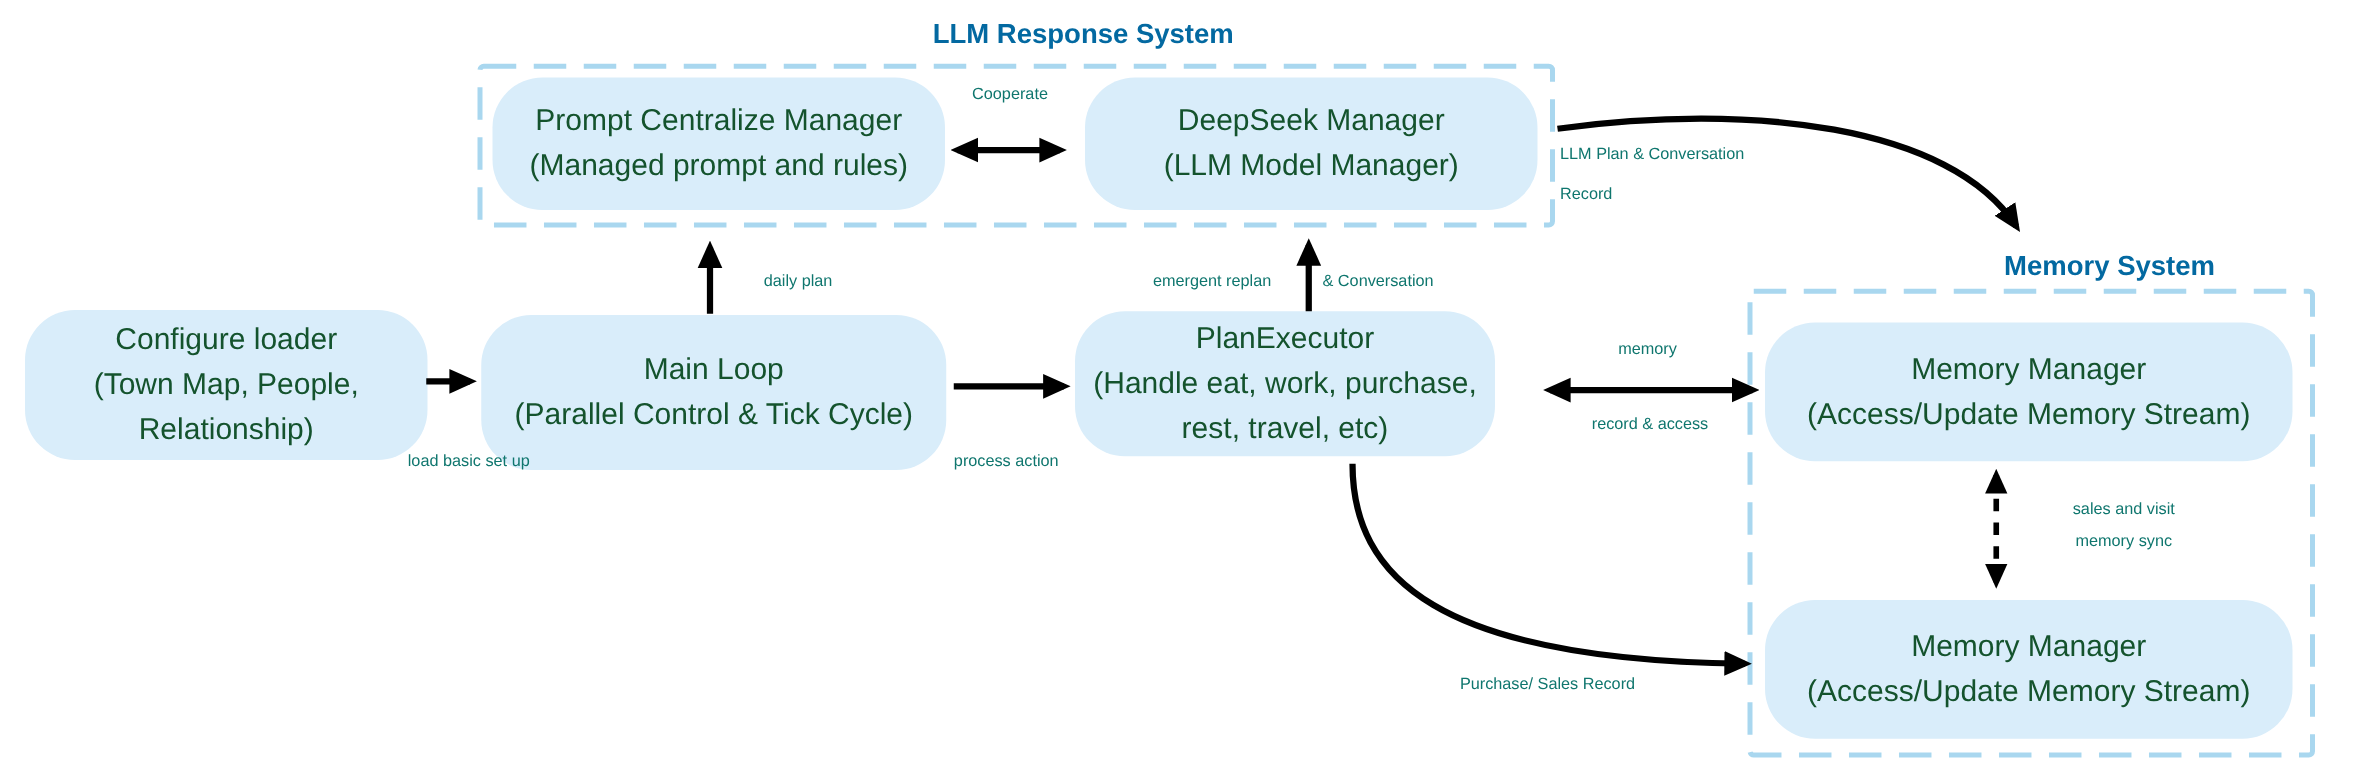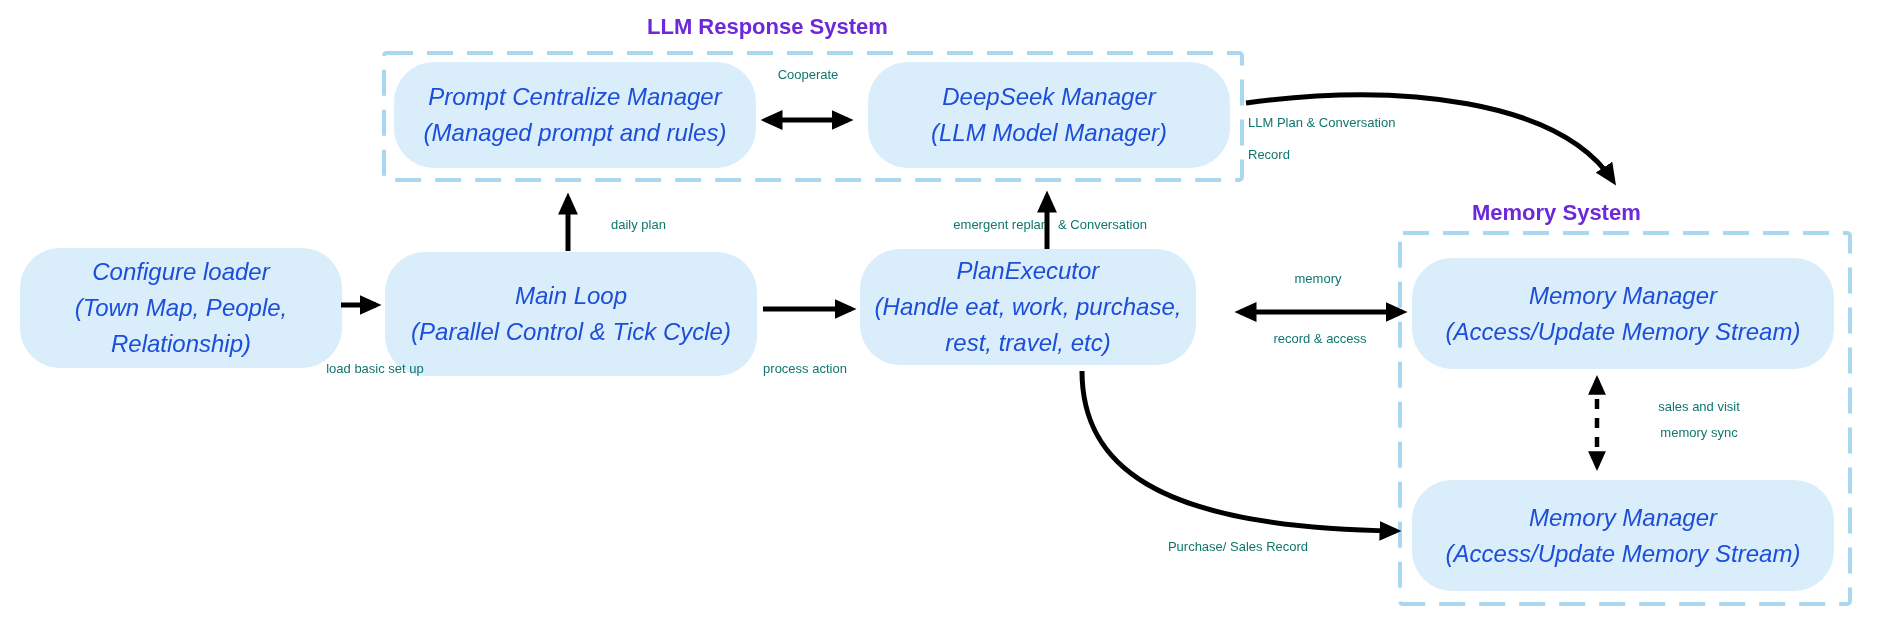--- a/index.html
+++ b/index.html
@@ -11,37 +11,36 @@
     overflow:hidden;
   }
   .node{
     position:absolute;
     background:#d9edfa;
     border-radius:40px;
     display:flex;align-items:center;justify-content:center;
     text-align:center;
     white-space:pre-line;
     font-size:24px;line-height:36px;
-    color:#1d4ed8;
-    font-style:italic;
+    color:#14532d;
   }
   .label{
     position:absolute;
     font-size:13px;line-height:26px;
     color:#0f766e;
     white-space:pre-line;
   }
   .label.center{text-align:center;}
   .label.right{text-align:right;}
   .label.wide{line-height:32px;}
   .group-title{
     position:absolute;
     font-size:22px;font-weight:bold;
-    color:#6d28d9;
-    text-align:left;
+    color:#0369a1;
+    text-align:right;
   }
   svg.overlay{
     position:absolute;left:0;top:0;
     pointer-events:none;
   }
   .arrow{stroke:#000000;fill:none;}
 </style>
 </head>
 <body>
 
@@ -67,21 +66,21 @@
   <div class="node" style="left:860px;top:249px;width:336px;height:116px;z-index:2">PlanExecutor
 (Handle eat, work, purchase,
 rest, travel, etc)</div>
   <div class="node" style="left:1412px;top:258px;width:422px;height:111px;z-index:2">Memory Manager
 (Access/Update Memory Stream)</div>
   <div class="node" style="left:1412px;top:480px;width:422px;height:111px;z-index:2">Memory Manager
 (Access/Update Memory Stream)</div>
 
   <div class="label center" style="left:738px;top:62px;width:140px;z-index:2">Cooperate</div>
   <div class="label" style="left:611px;top:212px;z-index:2">daily plan</div>
-  <div class="label right" style="left:848px;top:212px;width:200px;z-index:2">emergent replan</div>
+  <div class="label right" style="left:817px;top:212px;width:200px;z-index:2">emergent replan</div>
   <div class="label" style="left:1058px;top:212px;z-index:2">&amp; Conversation</div>
   <div class="label center" style="left:275px;top:356px;width:200px;z-index:2">load basic set up</div>
   <div class="label center" style="left:705px;top:356px;width:200px;z-index:2">process action</div>
   <div class="label wide" style="left:1248px;top:107px;z-index:2">LLM Plan &amp; Conversation
 Record</div>
   <div class="label center" style="left:1238px;top:266px;width:160px;z-index:2">memory</div>
   <div class="label center" style="left:1220px;top:326px;width:200px;z-index:2">record &amp; access</div>
   <div class="label center" style="left:1614px;top:394px;width:170px;z-index:2">sales and visit
 memory sync</div>
   <div class="label center" style="left:1088px;top:534px;width:300px;z-index:2">Purchase/ Sales Record</div>

